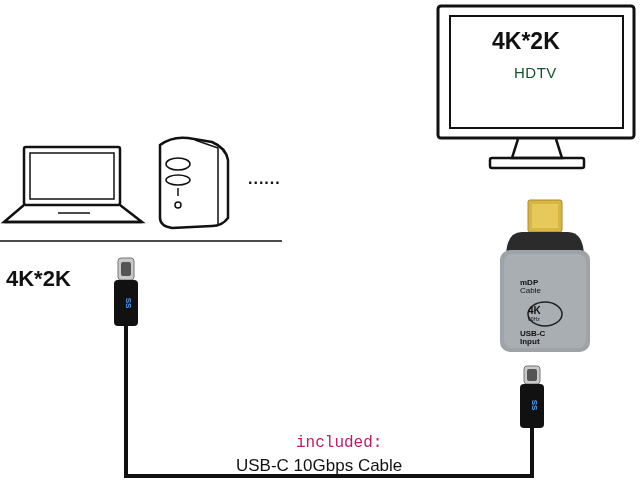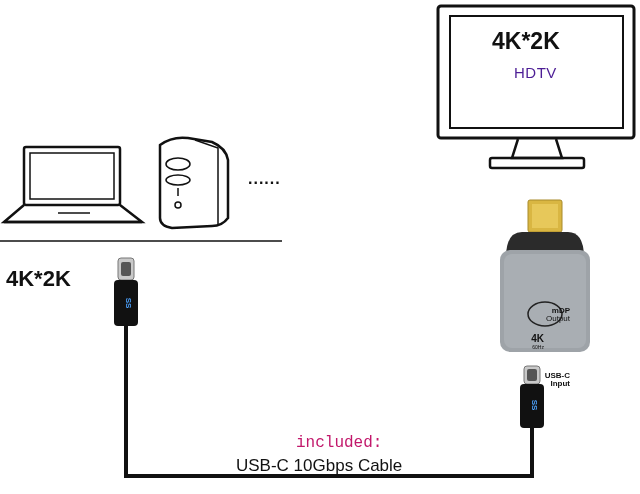--- a/index.html
+++ b/index.html
@@ -1,25 +1,25 @@
 <!DOCTYPE html>
 <html><head>
 <meta charset="utf-8">
 <style>
   html, body { margin: 0; padding: 0; background: #ffffff; }
   body { width: 640px; height: 494px; position: relative; overflow: hidden; font-family: "Liberation Sans", sans-serif; }
   .abs { position: absolute; }
   svg { position: absolute; left: 0; top: 0; }
   .label-big { font-weight: bold; font-size: 22px; color: #111; }
   .tv-title { font-weight: bold; font-size: 23px; color: #111; }
-  .tv-sub { font-size: 15px; color: #4c1d95; letter-spacing: 0.5px; }
+  .tv-sub { font-size: 15px; color: #14532d; letter-spacing: 0.5px; }
   .included { font-size: 16px; color: #c2186b; }
   .cable-name { font-size: 17px; color: #111; }
   .dots { font-size: 16px; color: #111; letter-spacing: 1px; font-weight: bold; }
-  .adapter-txt { font-size: 8px; color: #111; text-align: right; line-height: 8px; font-weight: bold; margin-top: 28px; }
+  .adapter-txt { font-size: 8px; color: #111; text-align: left; line-height: 8px; font-weight: bold; }
 </style>
 </head>
 <body>
 
 <svg width="640" height="494" viewBox="0 0 640 494">
 
   <g stroke="#111" fill="none">
     <rect x="438" y="6" width="196" height="132" rx="3" stroke-width="3"></rect>
     <rect x="450" y="16" width="173" height="112" stroke-width="2"></rect>
     <path d="M518 139 L512 158 L562 158 L556 139" stroke-width="2.5"></path>
@@ -77,25 +77,25 @@
 
 <div class="abs tv-title" style="left:492px; top:28px;">4K*2K</div>
 <div class="abs tv-sub" style="left:514px; top:64px;">HDTV</div>
 
 <div class="abs dots" style="left:248px; top:170px;">......</div>
 
 <div class="abs label-big" style="left:6px; top:266px;">4K*2K</div>
 
 <div class="abs adapter-txt" style="left:520px; top:279px; width:50px;">
   <div>mDP</div>
-  <div style="font-weight:normal;">Output</div>
+  <div style="font-weight:normal;">Cable</div>
 </div>
 <div class="abs adapter-txt" style="left:528px; top:306px; width:16px; font-size:10px; line-height:10px;">
   <div>4K</div>
   <div style="font-size:5px; line-height:6px; font-weight:normal;">60Hz</div>
 </div>
-<div class="abs adapter-txt" style="left:520px; top:344px; width:50px;">
+<div class="abs adapter-txt" style="left:520px; top:330px; width:50px;">
   <div>USB-C</div>
   <div style="font-weight:bold;">Input</div>
 </div>
 
 <div class="abs included" style="left:296px; top:434px;font-family:Liberation Mono, monospace;">included:</div>
 <div class="abs cable-name" style="left:236px; top:456px;">USB-C 10Gbps Cable</div>
 
 </body></html>

